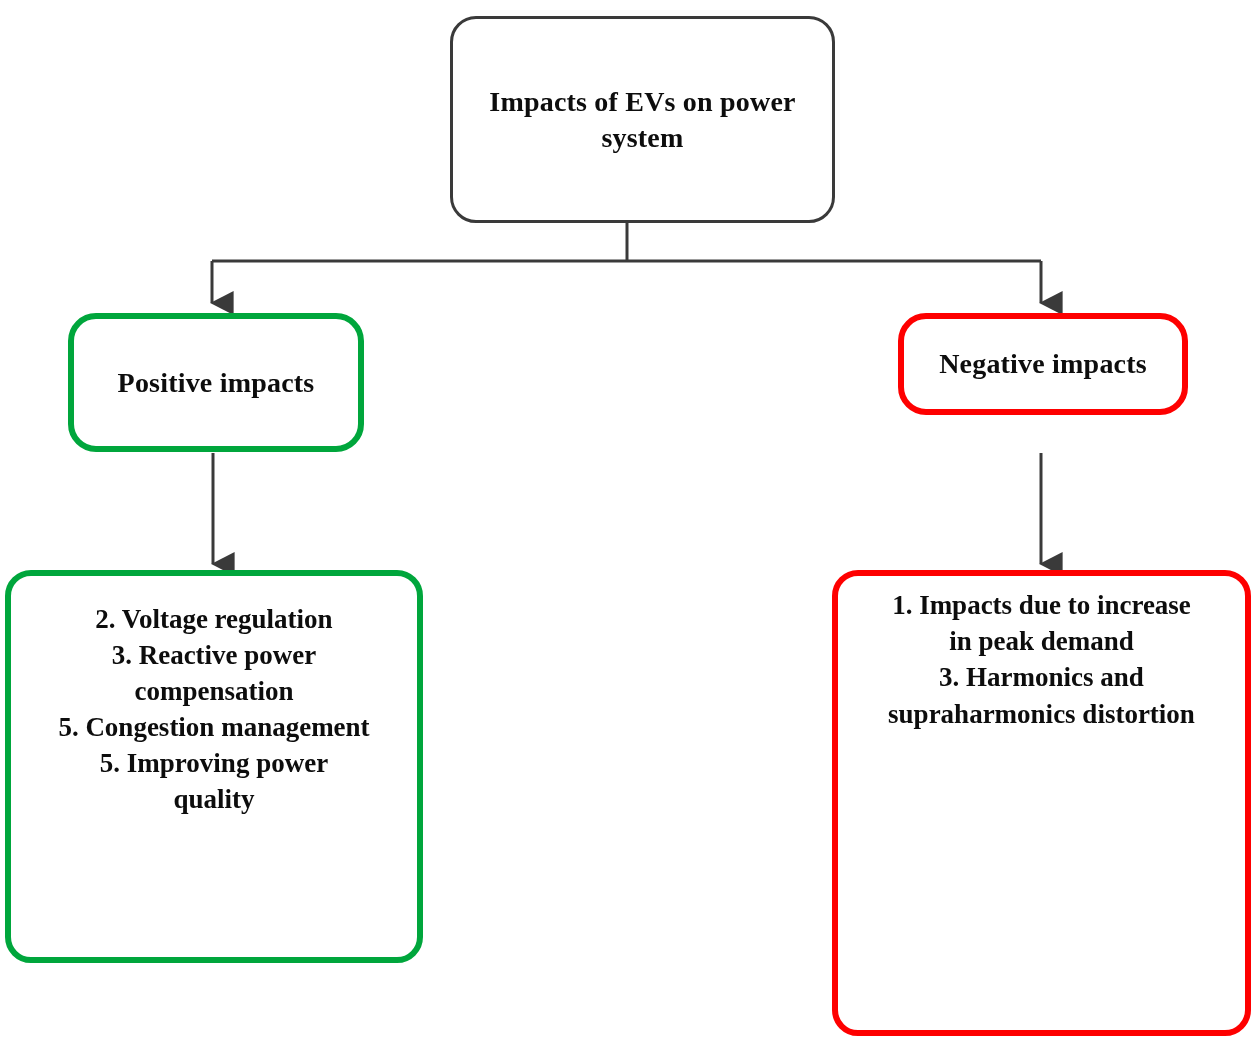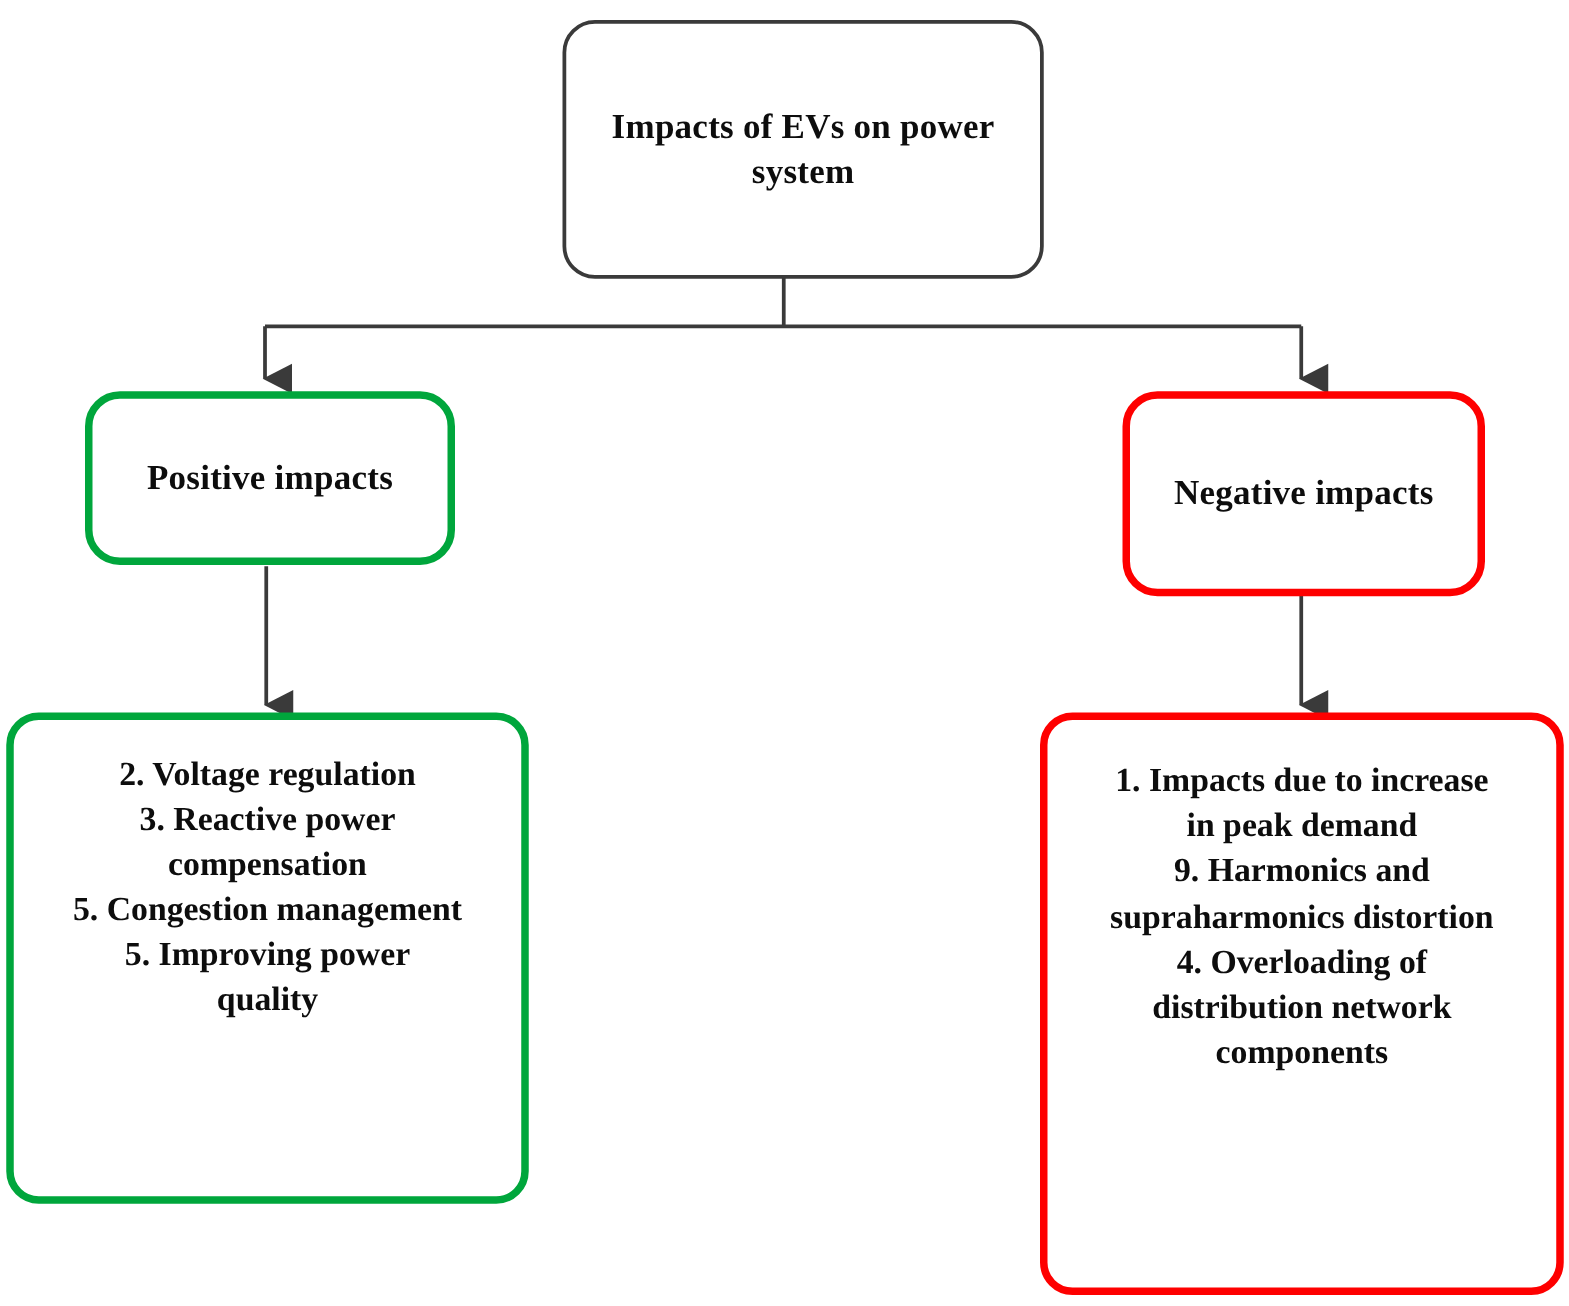--- a/index.html
+++ b/index.html
@@ -77,21 +77,21 @@
     top: 313px;
     width: 296px;
     height: 139px;
     border: 6px solid #00a63c;
     border-radius: 28px;
   }
   #node-negative {
     left: 898px;
     top: 313px;
     width: 290px;
-    height: 164px;
+    height: 102px;
     border: 6px solid #fe0000;
     border-radius: 28px;
   }
   #node-positive .node-text,
   #node-negative .node-text {
     font-size: 28px;
     letter-spacing: 0.2px;
   }
 
   
@@ -113,21 +113,21 @@
     border-radius: 26px;
     align-items: flex-start;
   }
 
   .list-body {
     width: 100%;
     padding: 26px 10px 0 10px;
     box-sizing: border-box;
   }
   #node-negative-list .list-body {
-    padding-top: 30px;
+    padding-top: 11px;
   }
   .list-line {
     display: block;
     font-weight: bold;
     font-size: 27px;
     line-height: 1.33;
     color: #0d0d0d;
     text-align: center;
     white-space: pre-line;
   }
@@ -181,21 +181,18 @@
       <span class="list-line">5. Congestion management</span>
       <span class="list-line">5. Improving power
 quality</span>
     </div>
   </div>
 
   <div class="node" id="node-negative-list">
     <div class="list-body">
       <span class="list-line">1. Impacts due to increase
 in peak demand</span>
-      <span class="list-line">9. Harmonics and
+      <span class="list-line">3. Harmonics and
 supraharmonics distortion</span>
-      <span class="list-line">4. Overloading of
-distribution network
-components</span>
     </div>
   </div>
 
 </div>
 
 </body></html>

